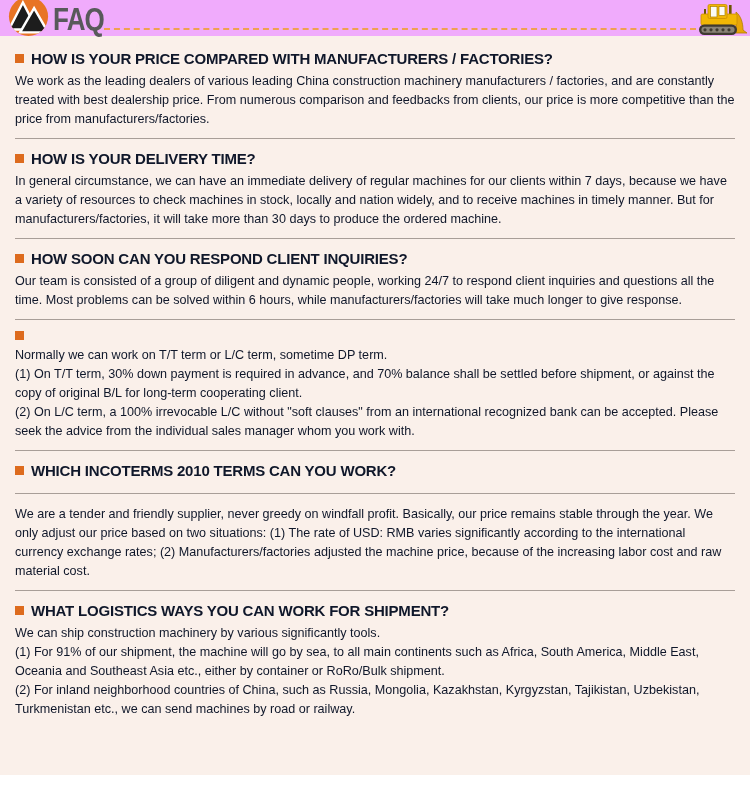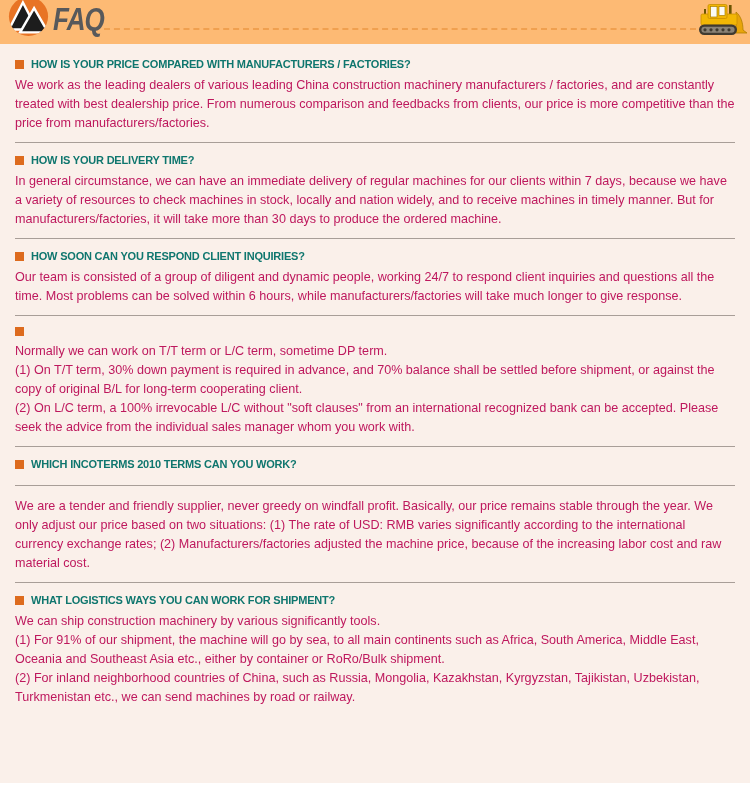--- a/index.html
+++ b/index.html
@@ -8,23 +8,22 @@
     width: 750px;
     height: 787px;
     overflow: hidden;
     background: #ffffff;
     font-family: "Liberation Sans", sans-serif;
   }
 
   
   .header {
     position: relative;
-    height: 44px;
-    background: #fdba74;
-    font-style: italic;
+    height: 36px;
+    background: #f0abfc;
   }
   .logo {
     position: absolute;
     left: 8px;
     top: -4px;
     width: 41px;
     height: 41px;
   }
   .logo-title {
     position: absolute;
@@ -70,32 +69,32 @@
     margin-bottom: 6px;
   }
   .bullet {
     width: 9px;
     height: 9px;
     background: #dd6b1e;
     flex: 0 0 9px;
     margin-right: 7px;
   }
   .q-text {
-    font-size: 11px;
+    font-size: 15px;
     font-weight: bold;
-    color: #0f766e;
+    color: #0f172a;
     letter-spacing: -0.2px;
     text-transform: uppercase;
     line-height: 1;
     padding-top: 1px;
   }
   .faq-a p {
     font-size: 12.6px;
     line-height: 19px;
-    color: #be185d;
+    color: #0f172a;
   }
 </style>
 </head>
 <body>
 
 <div class="header">
 
   <span class="logo">
     <svg viewBox="0 0 44 44" width="41" height="41" aria-hidden="true">
       <defs>

